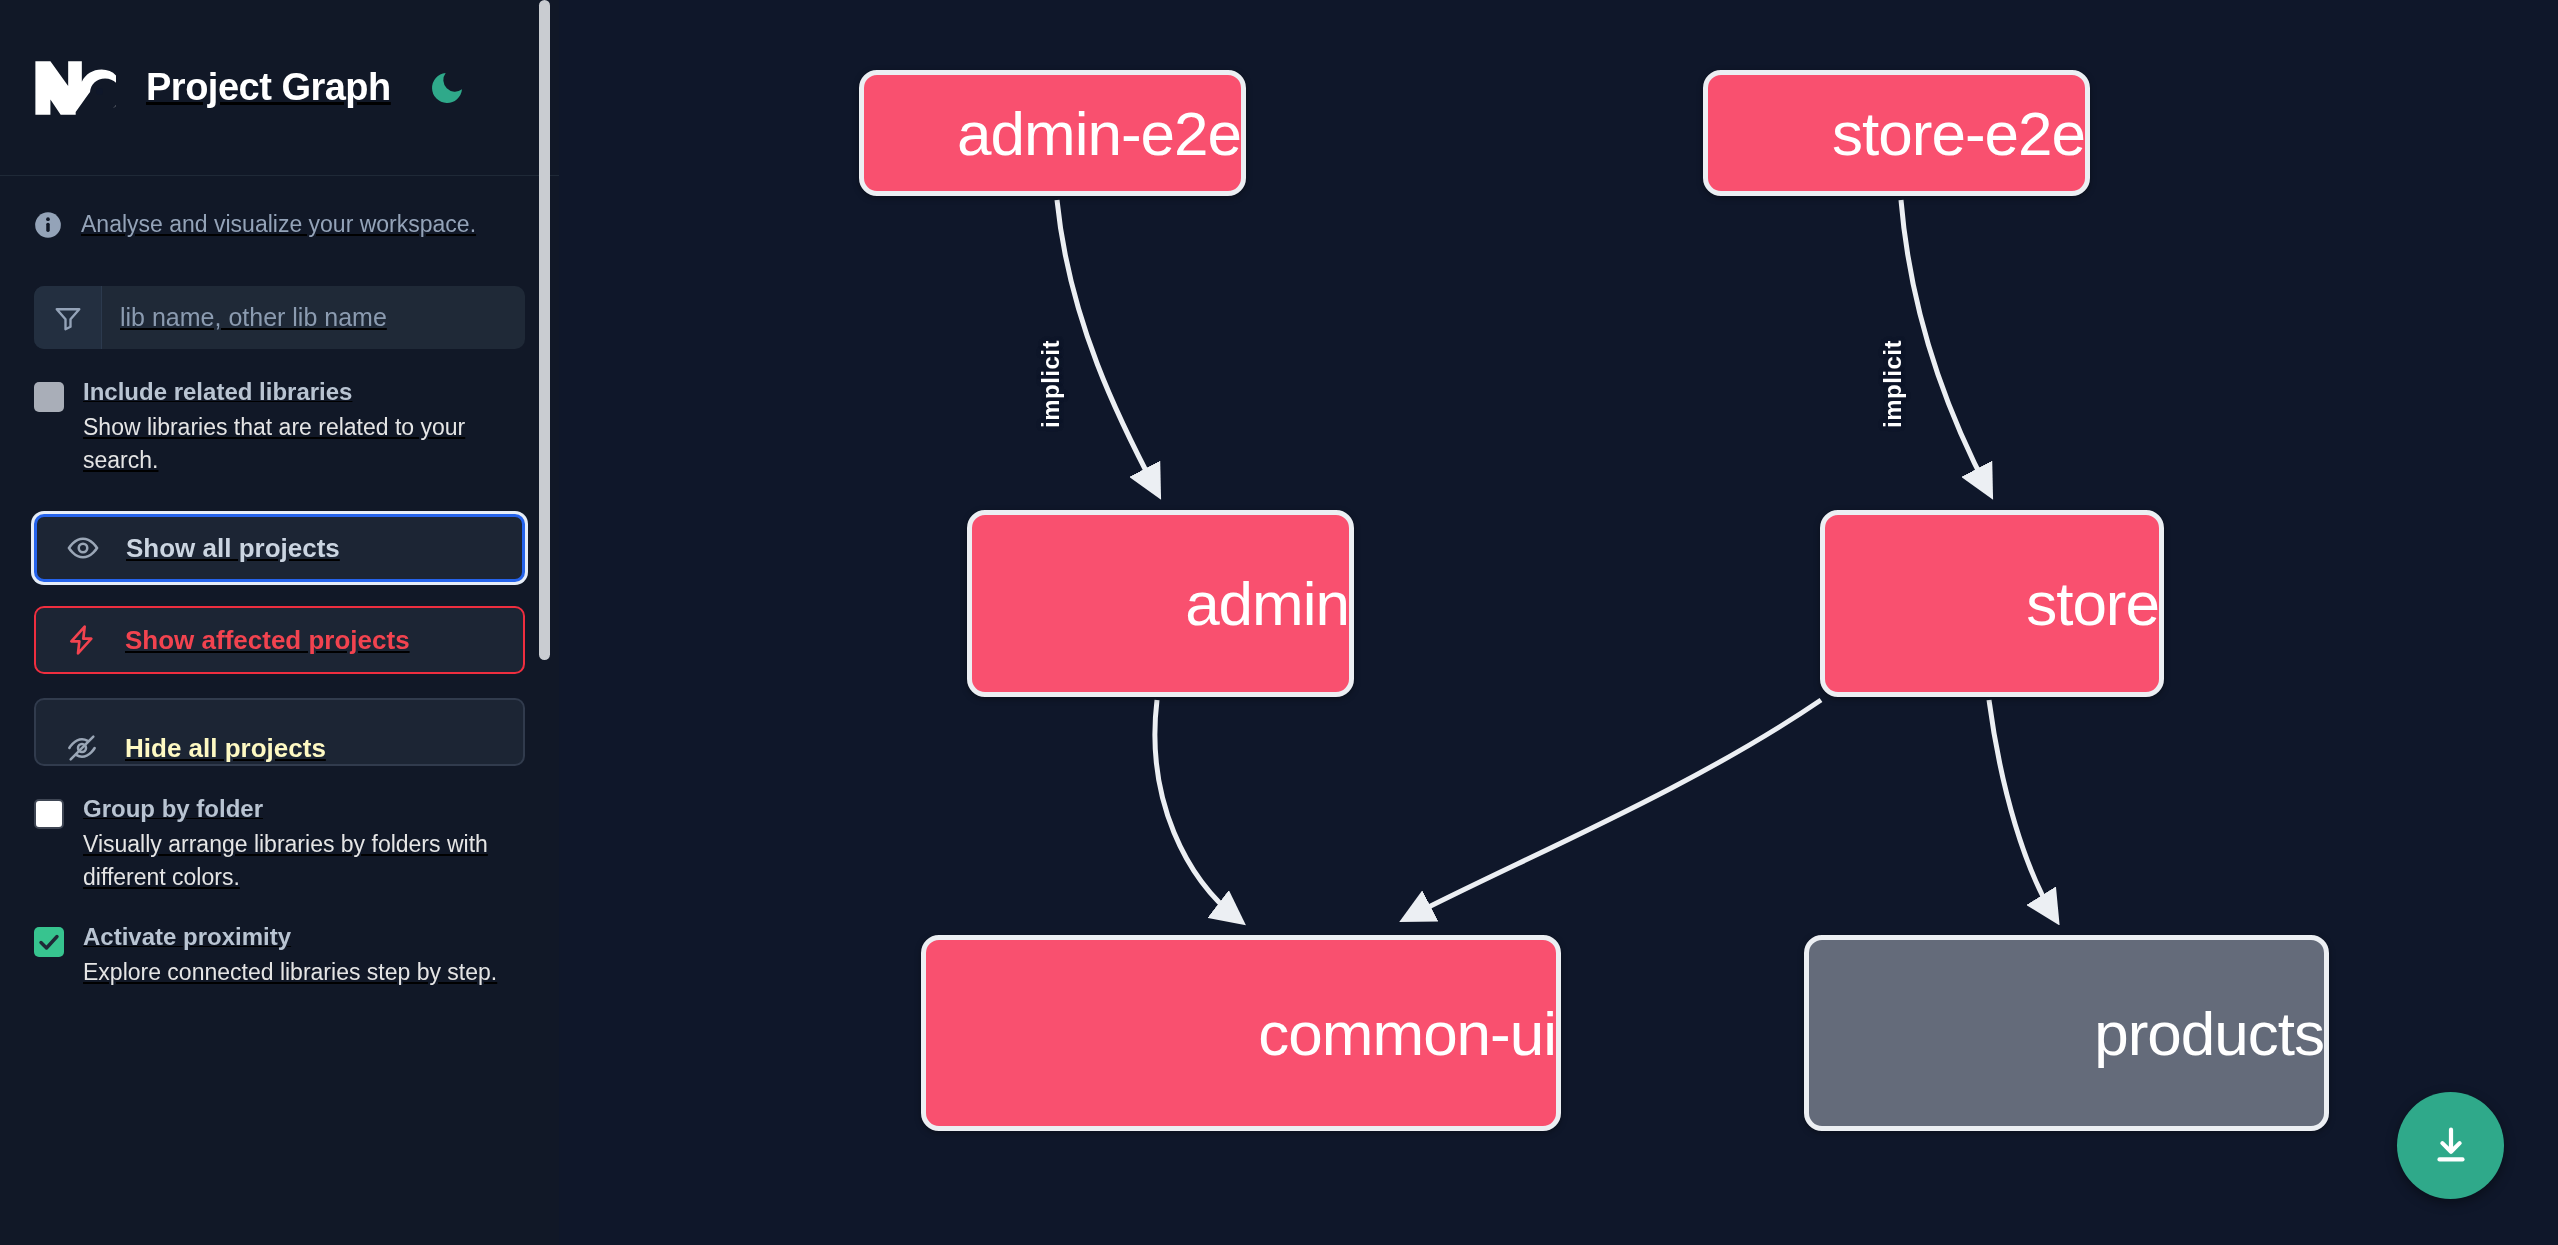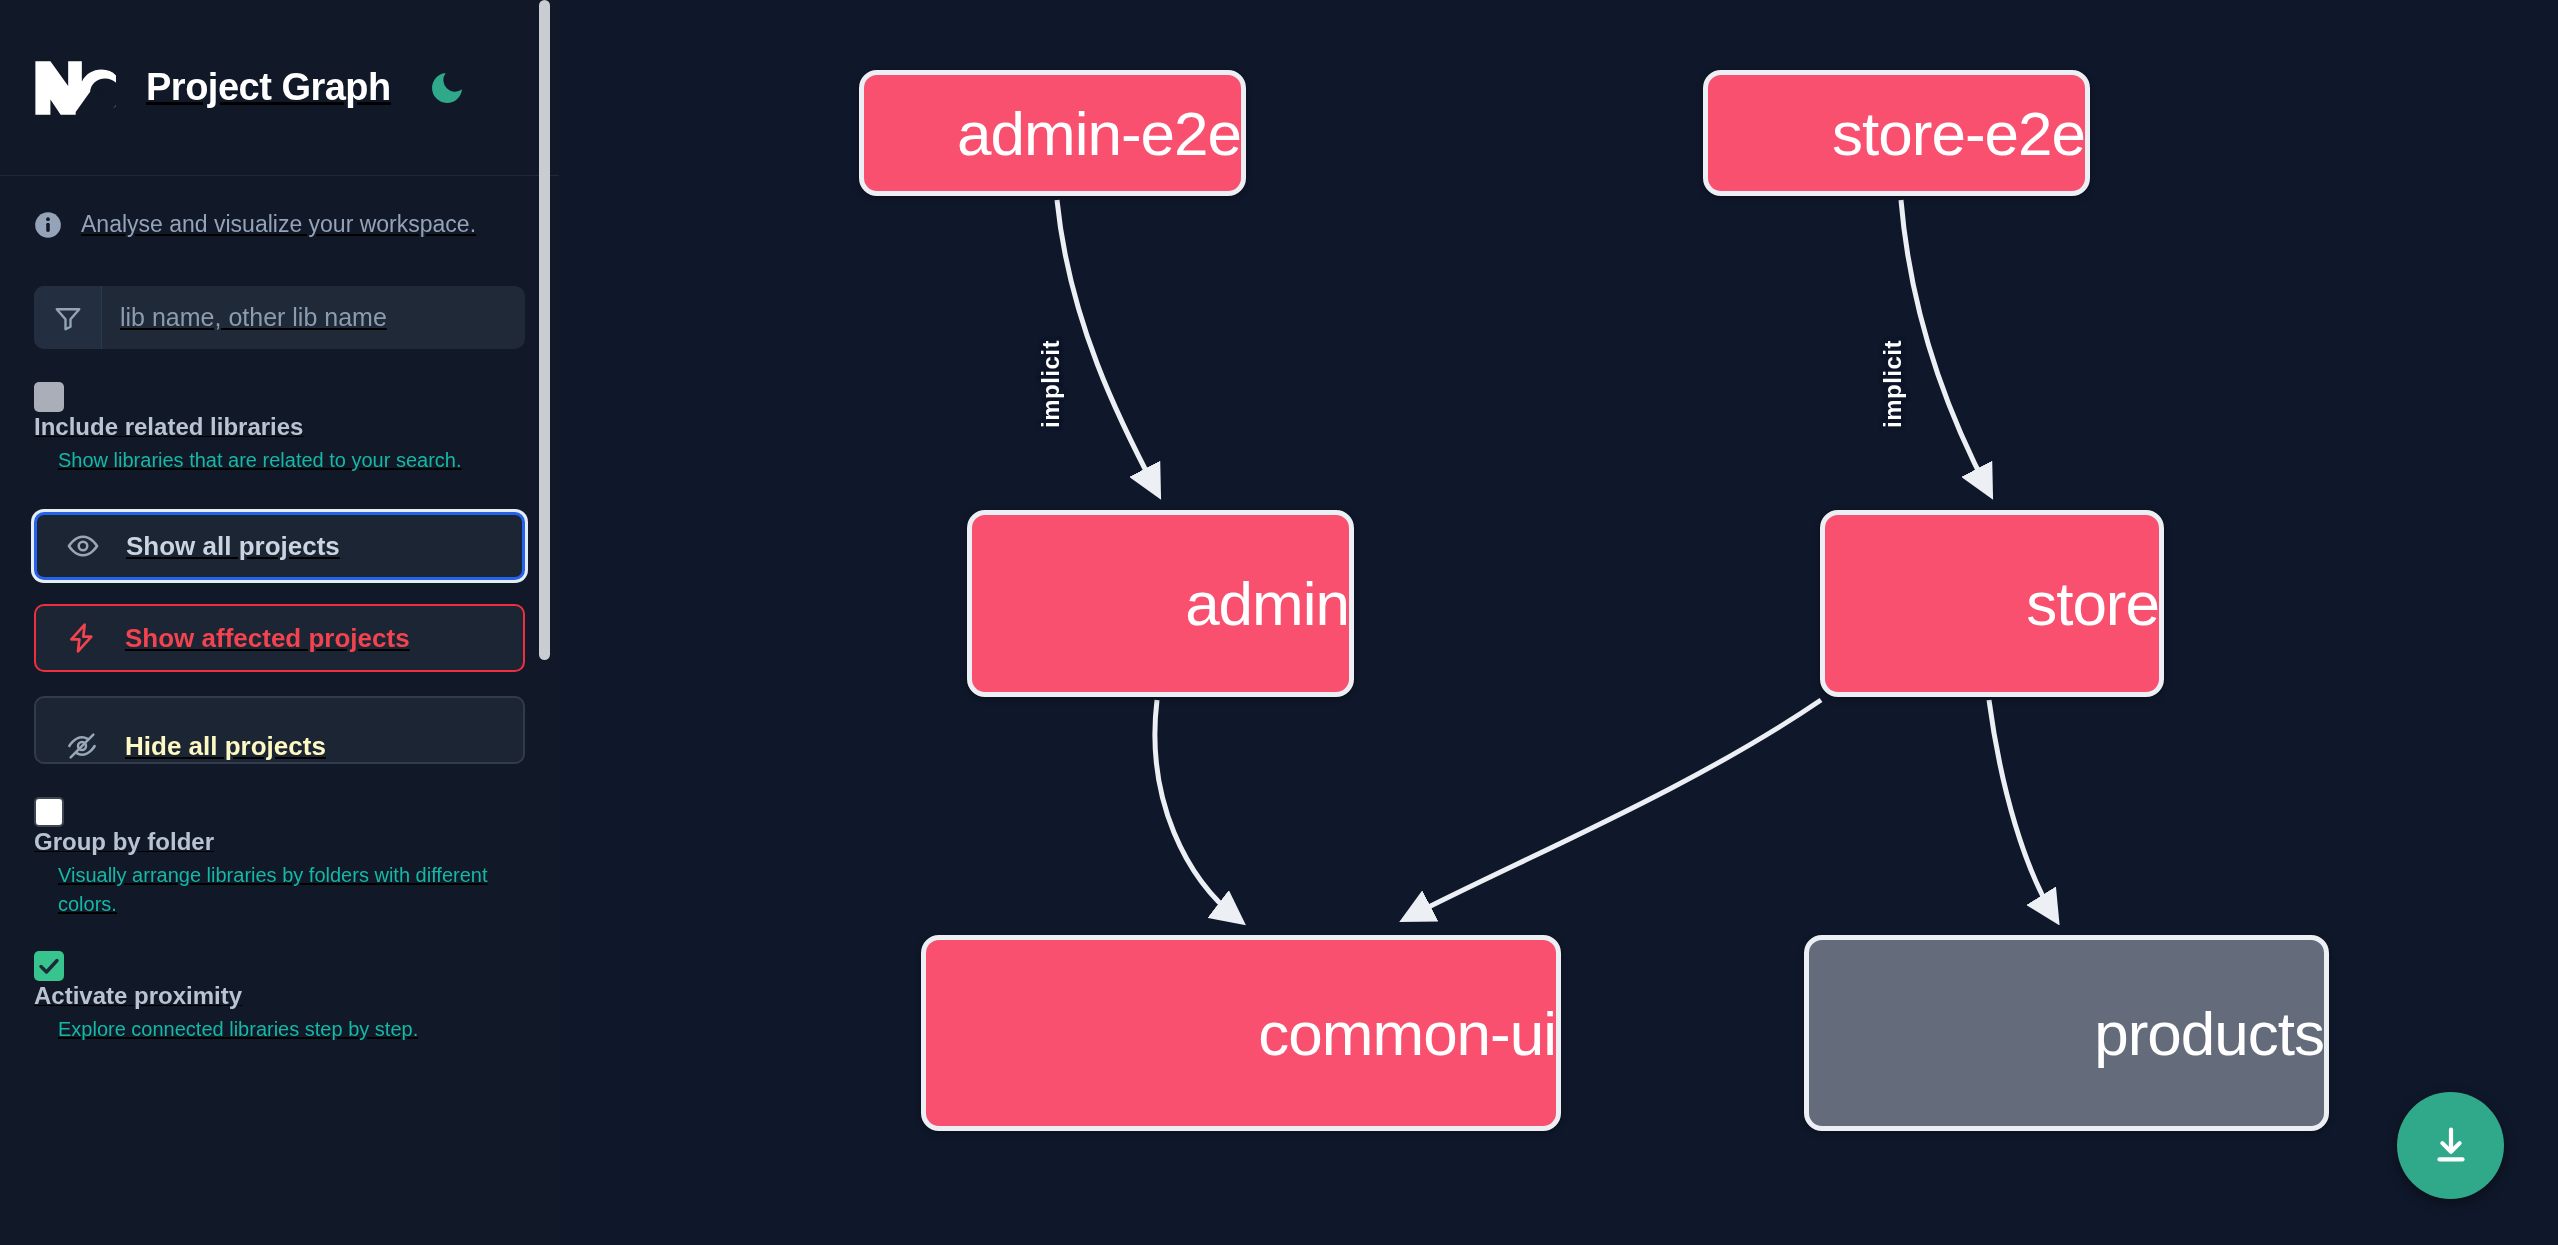--- a/index.html
+++ b/index.html
@@ -63,32 +63,32 @@
     border-right: 1px solid #2c3a4e; flex: 0 0 68px; cursor: pointer;
   }
   #search-input {
     flex: 1; height: 63px; border: 0; outline: 0; background: transparent;
     color: #cbd5e1; font-size: 25px; padding: 0 18px;
     font-family: "Liberation Sans", sans-serif;
   }
   #search-input::placeholder { color: #8b9bb0; }
 
   
-  .cb-row { display: flex; padding: 0 34px; margin-top: 28px; flex-direction: column; }
+  .cb-row { display: flex; padding: 0 34px; margin-top: 28px; }
   .cb-box {
     flex: 0 0 30px; width: 30px; height: 30px; border-radius: 5px;
     margin-top: 5px; margin-right: 19px; cursor: pointer; position: relative;
   }
   .cb-box.gray  { background: #a9aeb8; }
   .cb-box.white { background: #ffffff; border: 2px solid #3f4654; }
   .cb-box.green { background: #37c48f; }
   .cb-box.green svg { position: absolute; left: 3px; top: 3px; }
   .cb-texts { flex: 1; }
   .cb-title { font-size: 24px; font-weight: 700; color: #b9c4d2; line-height: 1.25; }
-  .cb-desc  { font-size: 20px; color: #14b8a6; line-height: 1.42; margin-top: 4px; max-width: 440px; margin-left: 24px; }
+  .cb-desc  { font-size: 23px; color: #e5e5e5; line-height: 1.42; margin-top: 4px; max-width: 440px; }
 
   
   #btn-group { padding: 0 34px; margin-top: 38px; }
   .gbtn {
     display: flex; align-items: center; height: 68px; width: 100%;
     background: #1c2534; border-radius: 10px; margin-bottom: 24px;
     padding-left: 30px; cursor: pointer; border: 2px solid transparent;
     font-size: 26px; font-weight: 700; gap: 25px;
   }
   #btn-show-all {

